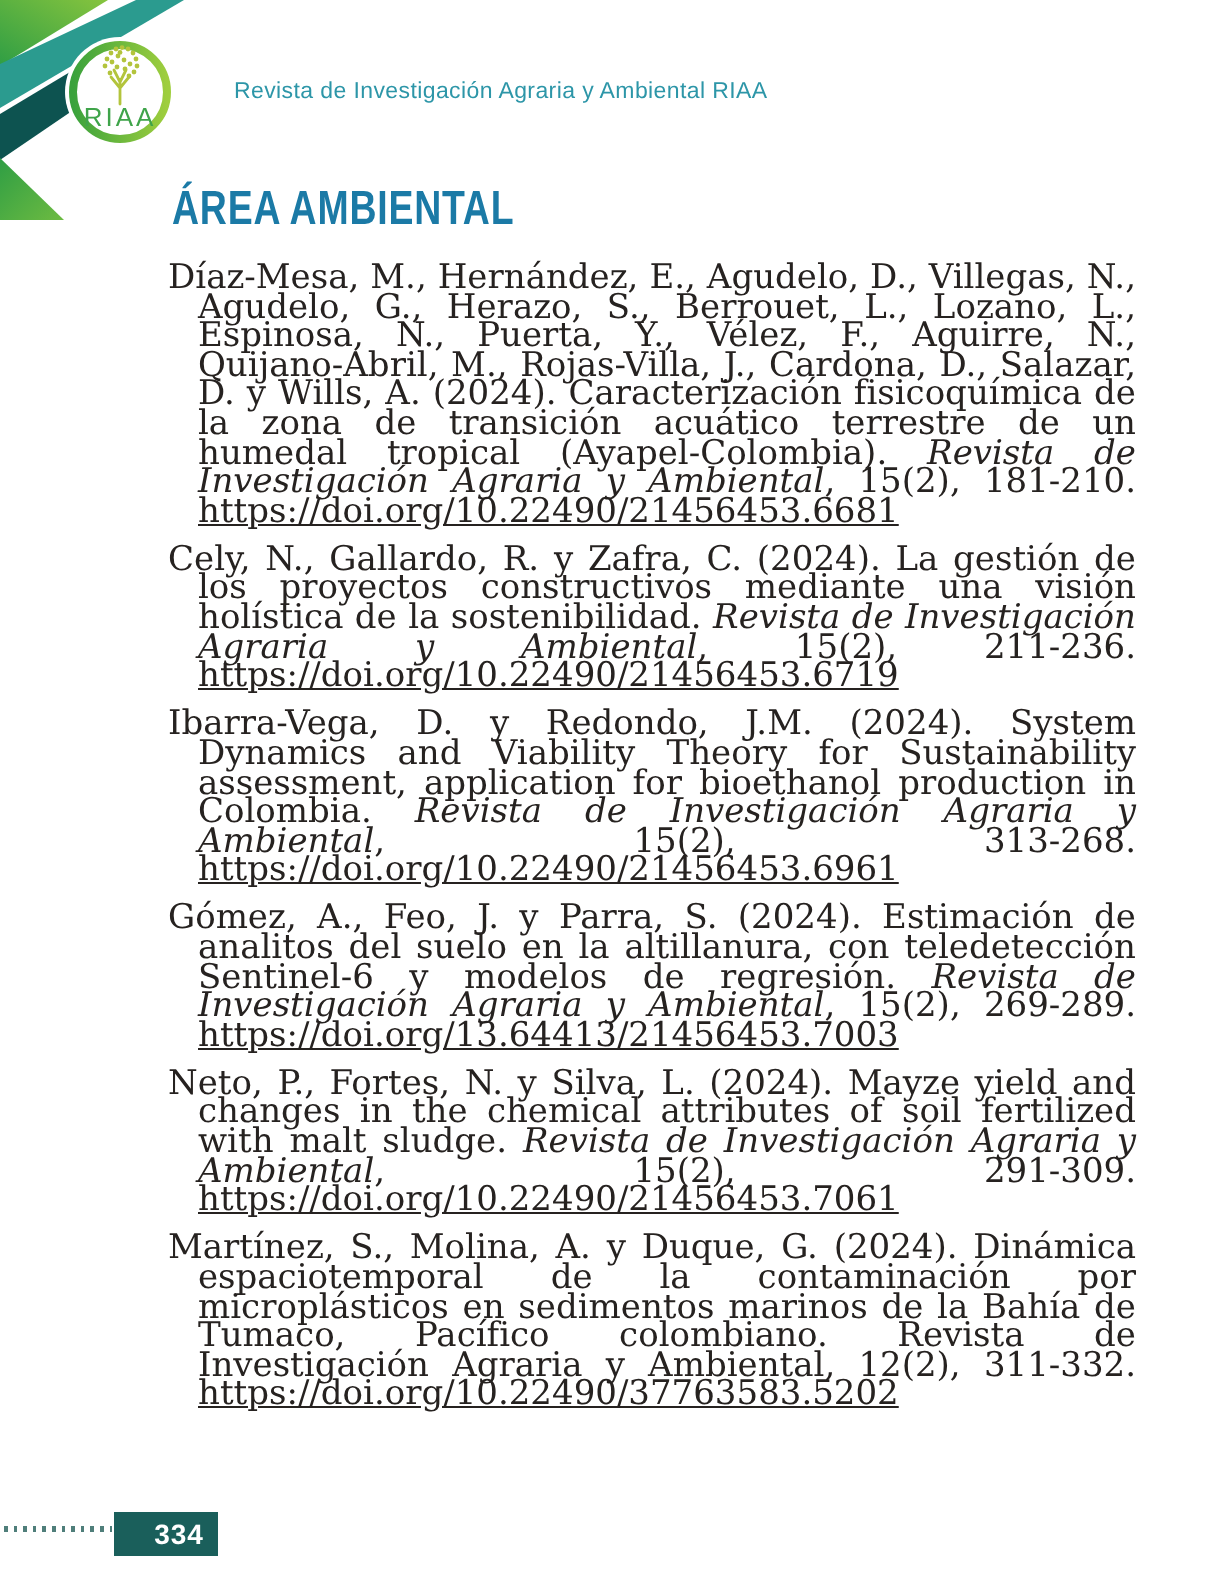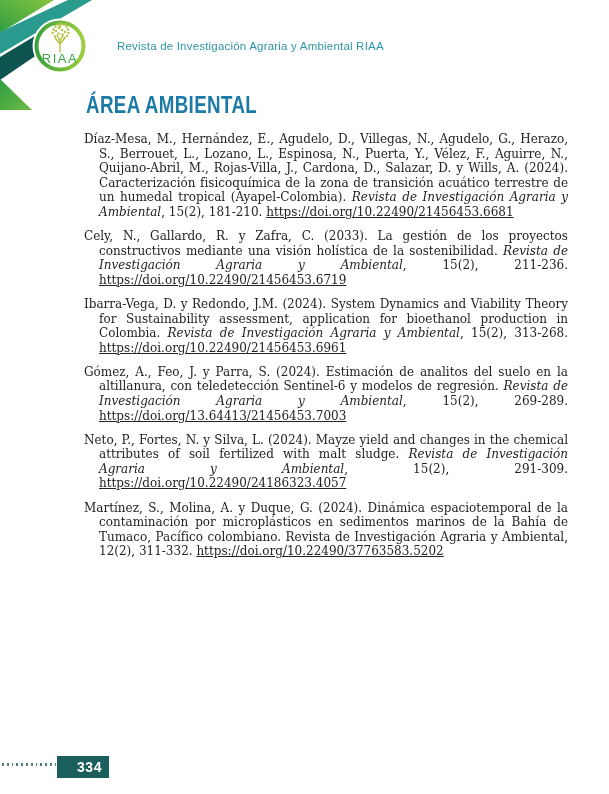--- a/index.html
+++ b/index.html
@@ -23,21 +23,21 @@
   
   .main{position:absolute;left:42px;right:41px;top:93px;margin-left:42px;}
   h1.section-title{
     margin:0 0 15px 2px;
     font-family:"Liberation Sans",sans-serif;
     font-size:24px;line-height:24px;font-weight:700;
     color:#1b7aa6;letter-spacing:.5px;
     transform:scaleX(.78);transform-origin:left center;
     white-space:nowrap;
   }
-  .refs{font-size:12px;line-height:14.6px;text-align:justify;hyphens:auto;}
+  .refs{font-size:17px;line-height:14.6px;text-align:justify;hyphens:auto;}
   p.ref{margin:0 0 9.5px 0;padding-left:15px;text-indent:-15px;}
   p.ref .it{font-style:italic;}
   a.doi{color:#262220;text-decoration:underline;overflow-wrap:break-word;}
   
   .footer-dots{
     position:absolute;left:2px;top:763px;width:54px;height:2.5px;
     background-image:repeating-linear-gradient(to right,#4f7e7a 0 1.8px,transparent 1.8px 4.8px);
   }
   .pagenum{
     position:absolute;left:57px;top:756px;width:39px;height:22px;
@@ -105,24 +105,24 @@
       <text x="60" y="63" text-anchor="middle" font-family="Liberation Sans, sans-serif" font-size="13" letter-spacing="1.5" fill="#3fa44a">RIAA</text>
     </g>
   </svg>
 
   <div class="journal-name">Revista de Investigación Agraria y Ambiental RIAA</div>
 
   <div class="main">
     <h1 class="section-title">ÁREA AMBIENTAL</h1>
     <div class="refs" id="refs">
         <p class="ref"><span>Díaz-Mesa, M., Hernández, E., Agudelo, D., Villegas, N., Agudelo, G., Herazo, S., Berrouet, L., Lozano, L., Espinosa, N., Puerta, Y., Vélez, F., Aguirre, N., Quijano-Abril, M., Rojas-Villa, J., Cardona, D., Salazar, D. y Wills, A. (2024). Caracterización fisicoquímica de la zona de transición acuático terrestre de un humedal tropical (Ayapel-Colombia). </span><span class="it">Revista de Investigación Agraria y Ambiental</span><span>, 15(2), 181-210. </span><a href="#" class="doi">https://doi.org/10.22490/21456453.6681</a></p>
-        <p class="ref"><span>Cely, N., Gallardo, R. y Zafra, C. (2033). La gestión de los proyectos constructivos mediante una visión holística de la sostenibilidad. </span><span class="it">Revista de Investigación Agraria y Ambiental</span><span>, 15(2), 211-236. </span><a href="#" class="doi">https://doi.org/10.22490/21456453.6719</a></p>
+        <p class="ref"><span>Cely, N., Gallardo, R. y Zafra, C. (2024). La gestión de los proyectos constructivos mediante una visión holística de la sostenibilidad. </span><span class="it">Revista de Investigación Agraria y Ambiental</span><span>, 15(2), 211-236. </span><a href="#" class="doi">https://doi.org/10.22490/21456453.6719</a></p>
         <p class="ref"><span>Ibarra-Vega, D. y Redondo, J.M. (2024). System Dynamics and Viability Theory for Sustainability assessment, application for bioethanol production in Colombia. </span><span class="it">Revista de Investigación Agraria y Ambiental</span><span>, 15(2), 313-268. </span><a href="#" class="doi">https://doi.org/10.22490/21456453.6961</a></p>
         <p class="ref"><span>Gómez, A., Feo, J. y Parra, S. (2024). Estimación de analitos del suelo en la altillanura, con teledetección Sentinel-6 y modelos de regresión. </span><span class="it">Revista de Investigación Agraria y Ambiental</span><span>, 15(2), 269-289. </span><a href="#" class="doi">https://doi.org/13.64413/21456453.7003</a></p>
-        <p class="ref"><span>Neto, P., Fortes, N. y Silva, L. (2024). Mayze yield and changes in the chemical attributes of soil fertilized with malt sludge. </span><span class="it">Revista de Investigación Agraria y Ambiental</span><span>, 15(2), 291-309. </span><a href="#" class="doi">https://doi.org/10.22490/24186323.4057</a></p>
+        <p class="ref"><span>Neto, P., Fortes, N. y Silva, L. (2024). Mayze yield and changes in the chemical attributes of soil fertilized with malt sludge. </span><span class="it">Revista de Investigación Agraria y Ambiental</span><span>, 15(2), 291-309. </span><a href="#" class="doi">https://doi.org/10.22490/21456453.7061</a></p>
         <p class="ref"><span>Martínez, S., Molina, A. y Duque, G. (2024). Dinámica espaciotemporal de la contaminación por microplásticos en sedimentos marinos de la Bahía de Tumaco, Pacífico colombiano. Revista de Investigación Agraria y Ambiental, 12(2), 311-332.  </span><a href="#" class="doi">https://doi.org/10.22490/37763583.5202</a></p>
       </div>
   </div>
 
   <div class="footer-dots"></div>
   <div class="pagenum">334</div>
 
 </div>
 
 </body></html>

